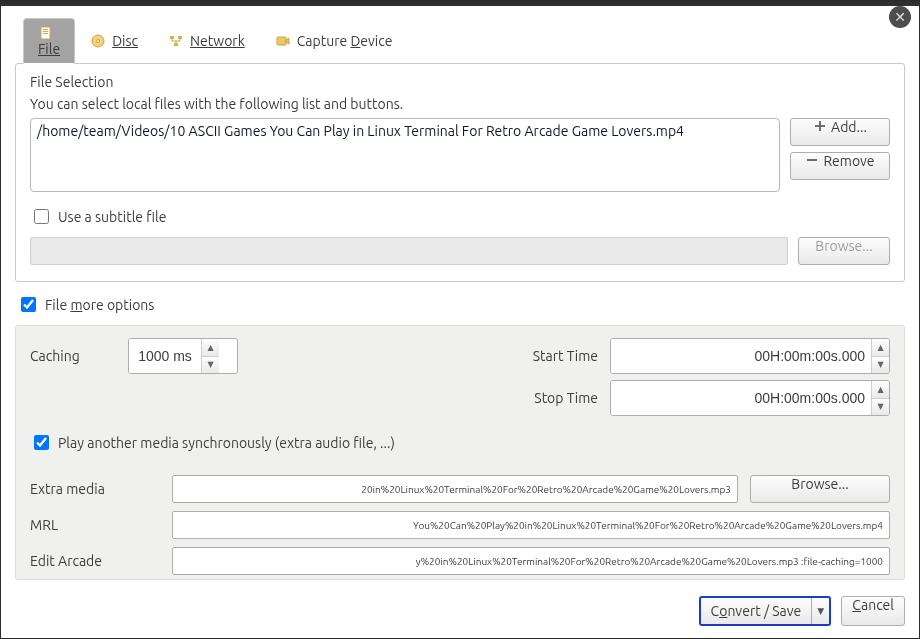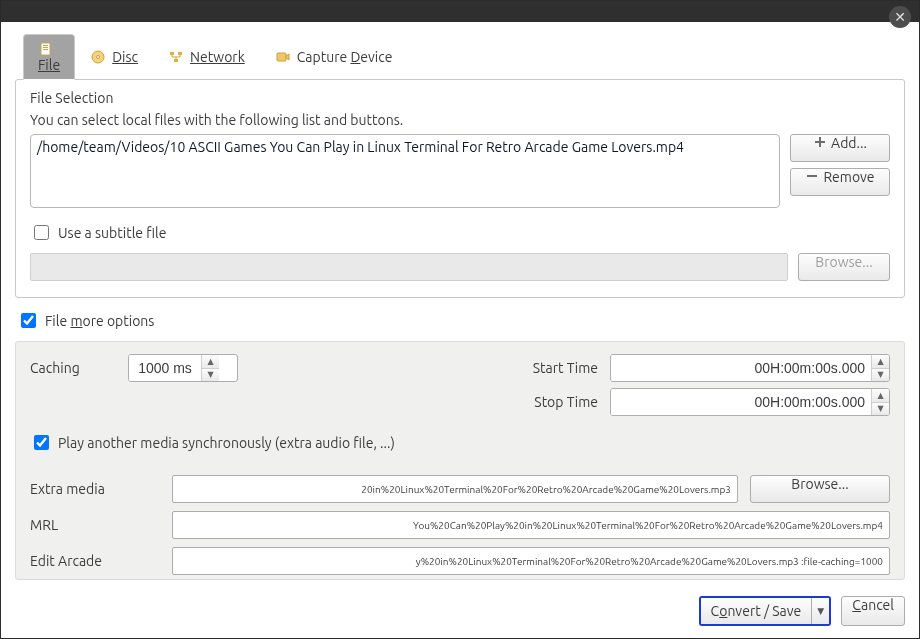--- a/index.html
+++ b/index.html
@@ -205,21 +205,21 @@
     column-gap: 8px;
     align-items: center;
   }
 
   .spin-wrap {
     display: flex;
     align-items: center;
     border: 1px solid #adadad;
     border-radius: 3px;
     background: #ffffff;
-    height: 28px;
+    height: 36px;
     overflow: hidden;
   }
   .spin-wrap input {
     border: none;
     outline: none;
     padding: 0 6px;
     height: 100%;
     font-size: 14px;
     color: #3c3c3c;
     background: #fff;

